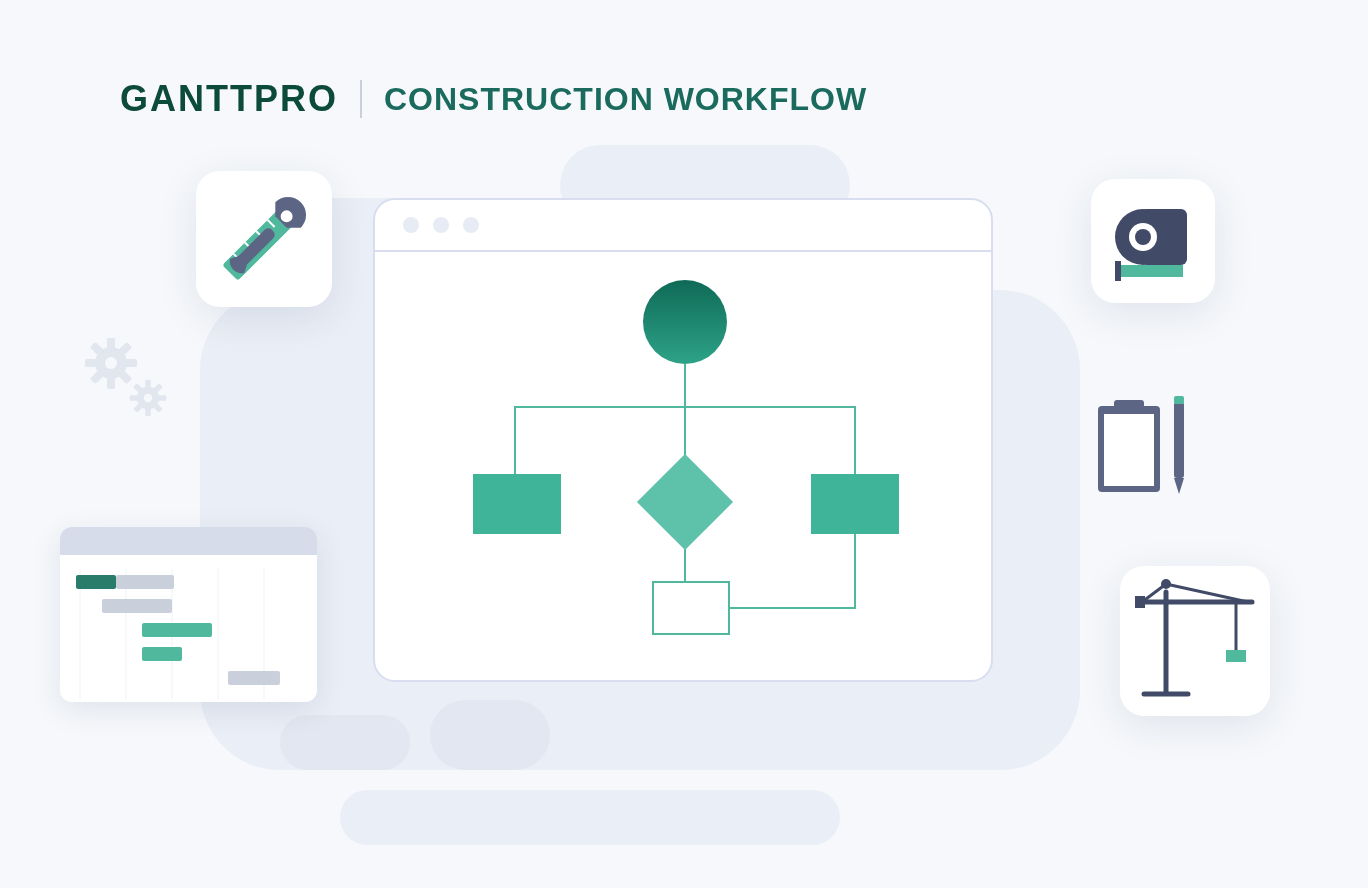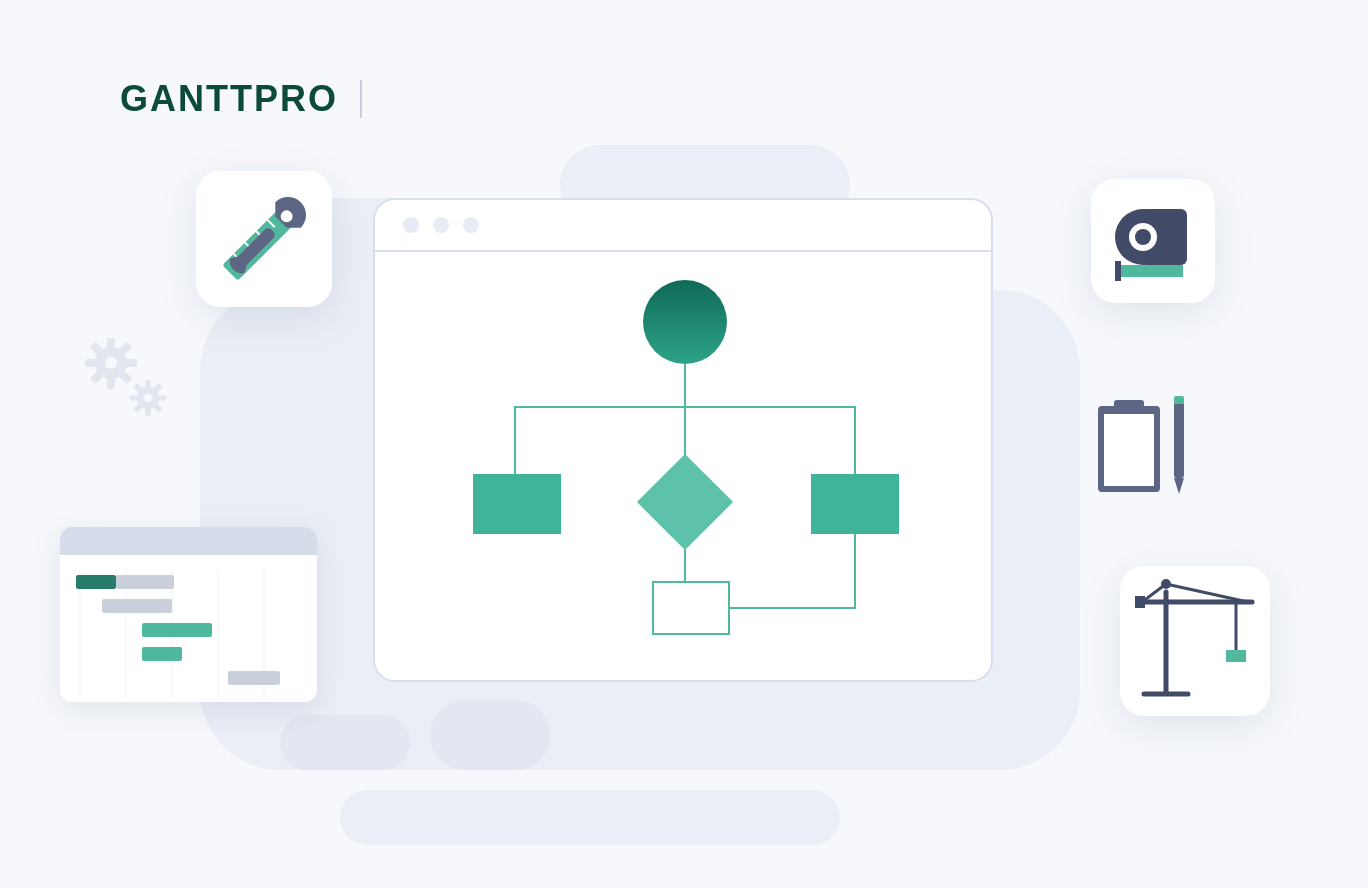--- a/index.html
+++ b/index.html
@@ -160,20 +160,21 @@
 <div class="cloud cloud-1"></div>
 <div class="cloud cloud-2"></div>
 <div class="cloud cloud-3"></div>
 <div class="cloud cloud-4"></div>
 <div class="cloud-inner cloud-inner-1"></div>
 <div class="cloud-inner cloud-inner-2"></div>
 
 <div class="header">
   <div class="logo">GANTTPRO</div>
   <div class="divider"></div>
+  <div class="title">CONSTRUCTION WORKFLOW</div>
 </div>
 
 <div class="gears">
   <svg width="120" height="120" viewBox="0 0 120 120">
     <g fill="#e2e6ef">
       <g transform="translate(35,25)">
         <circle cx="0" cy="0" r="16"></circle>
         <g>
           <rect x="-4" y="-26" width="8" height="12" rx="2"></rect>
           <rect x="-4" y="14" width="8" height="12" rx="2"></rect>

